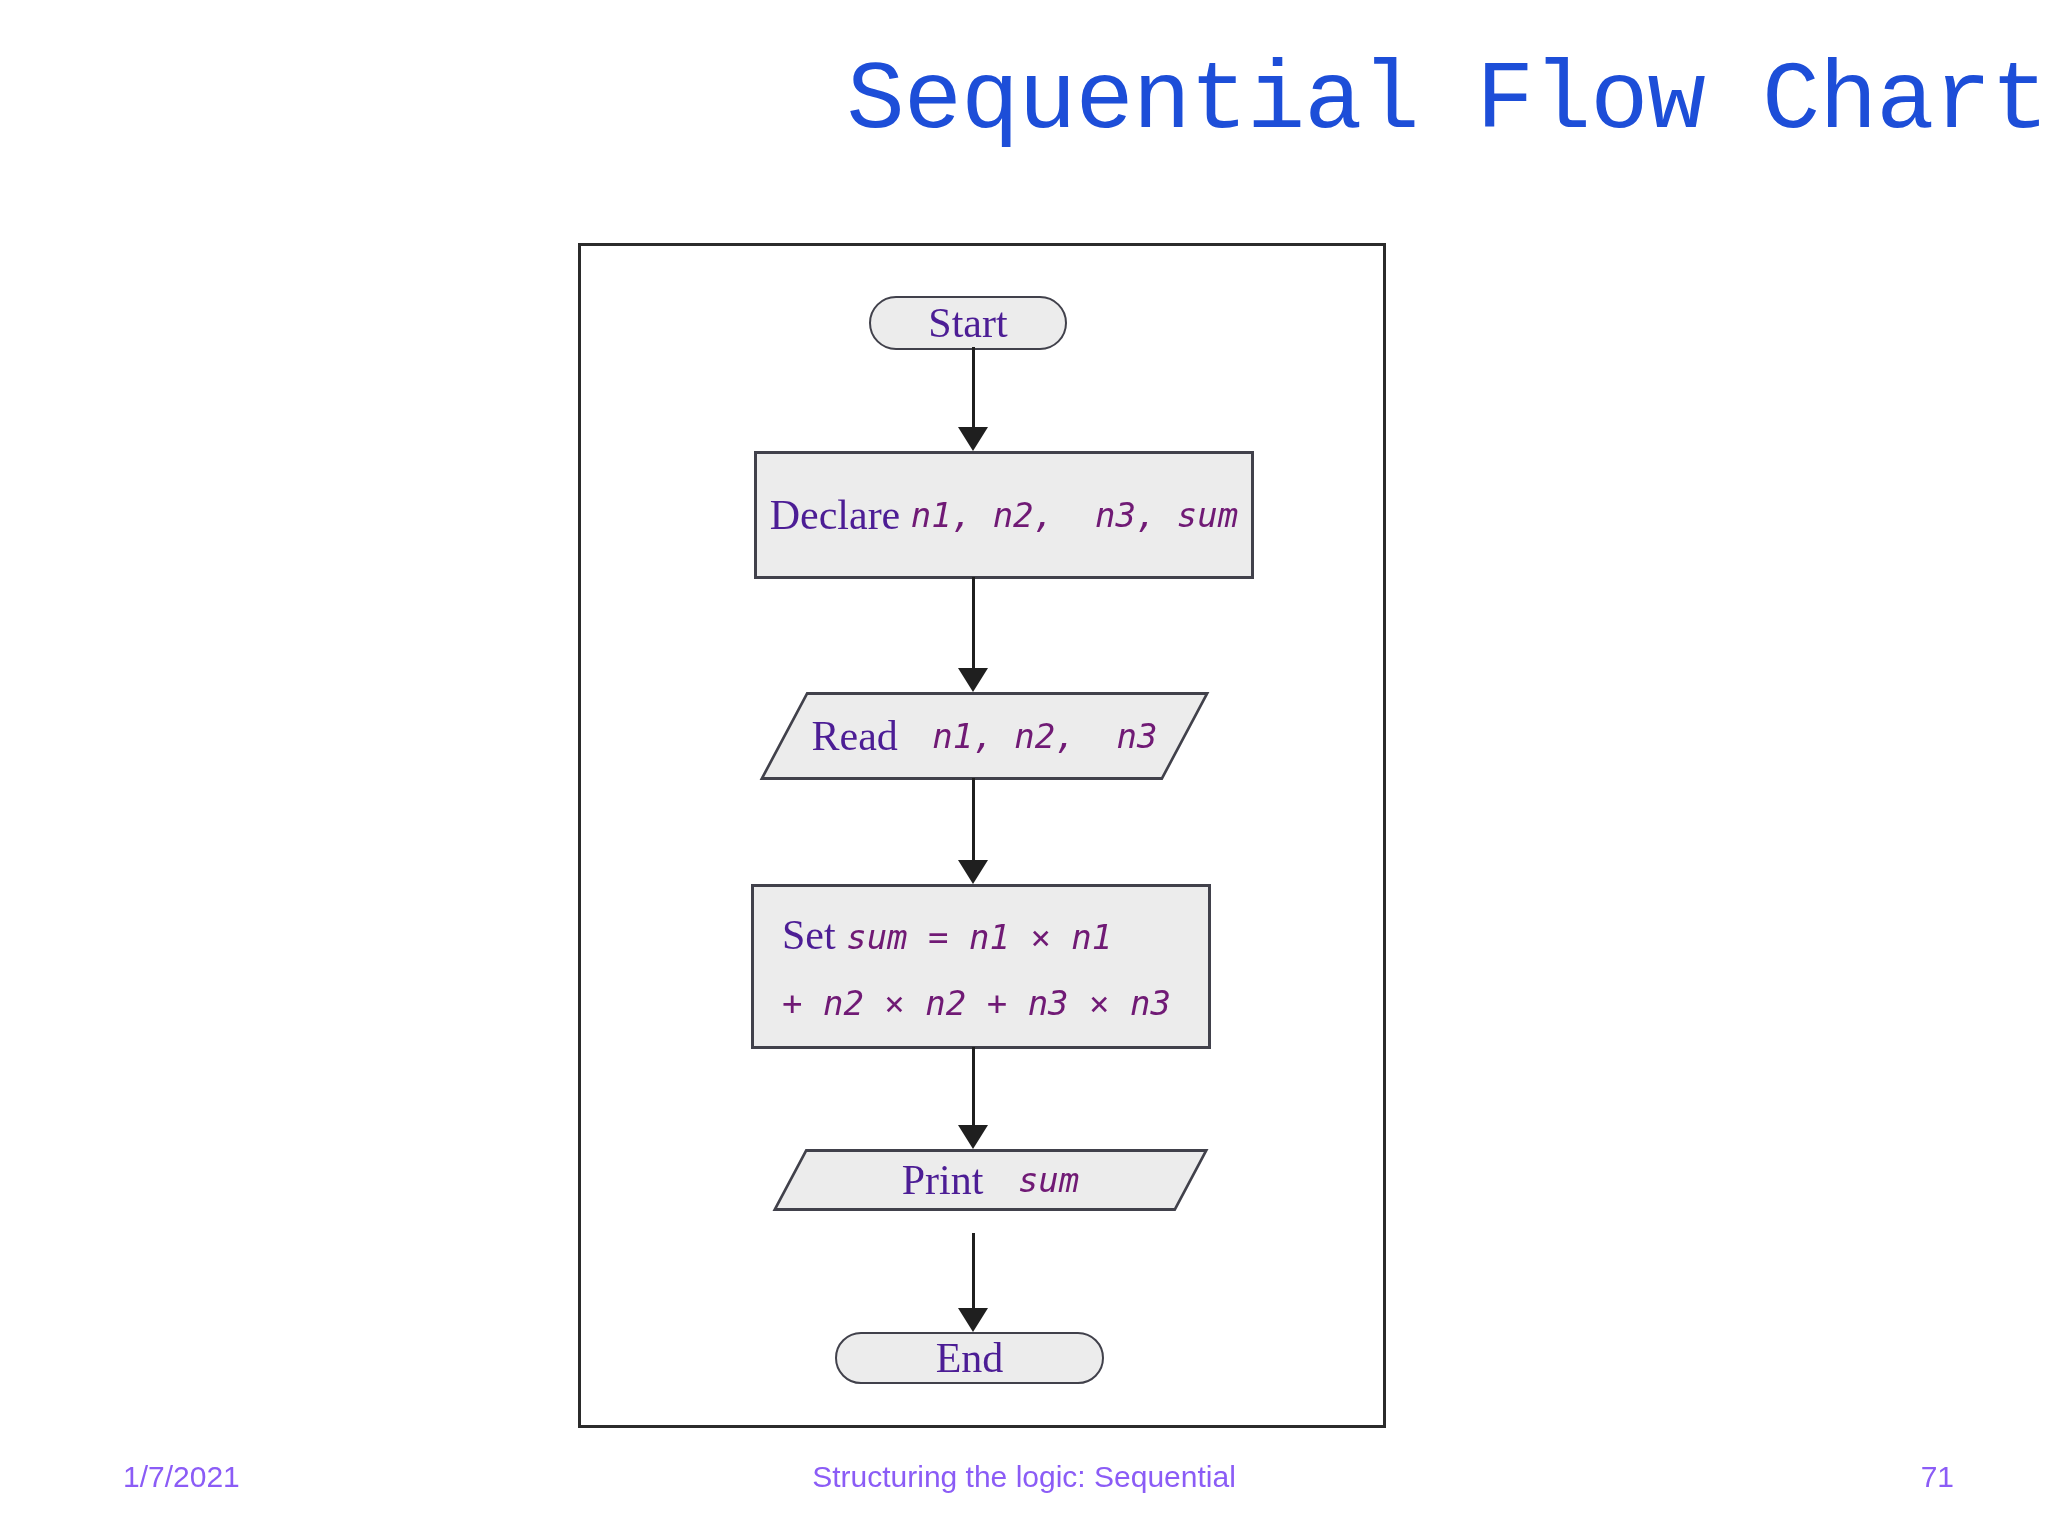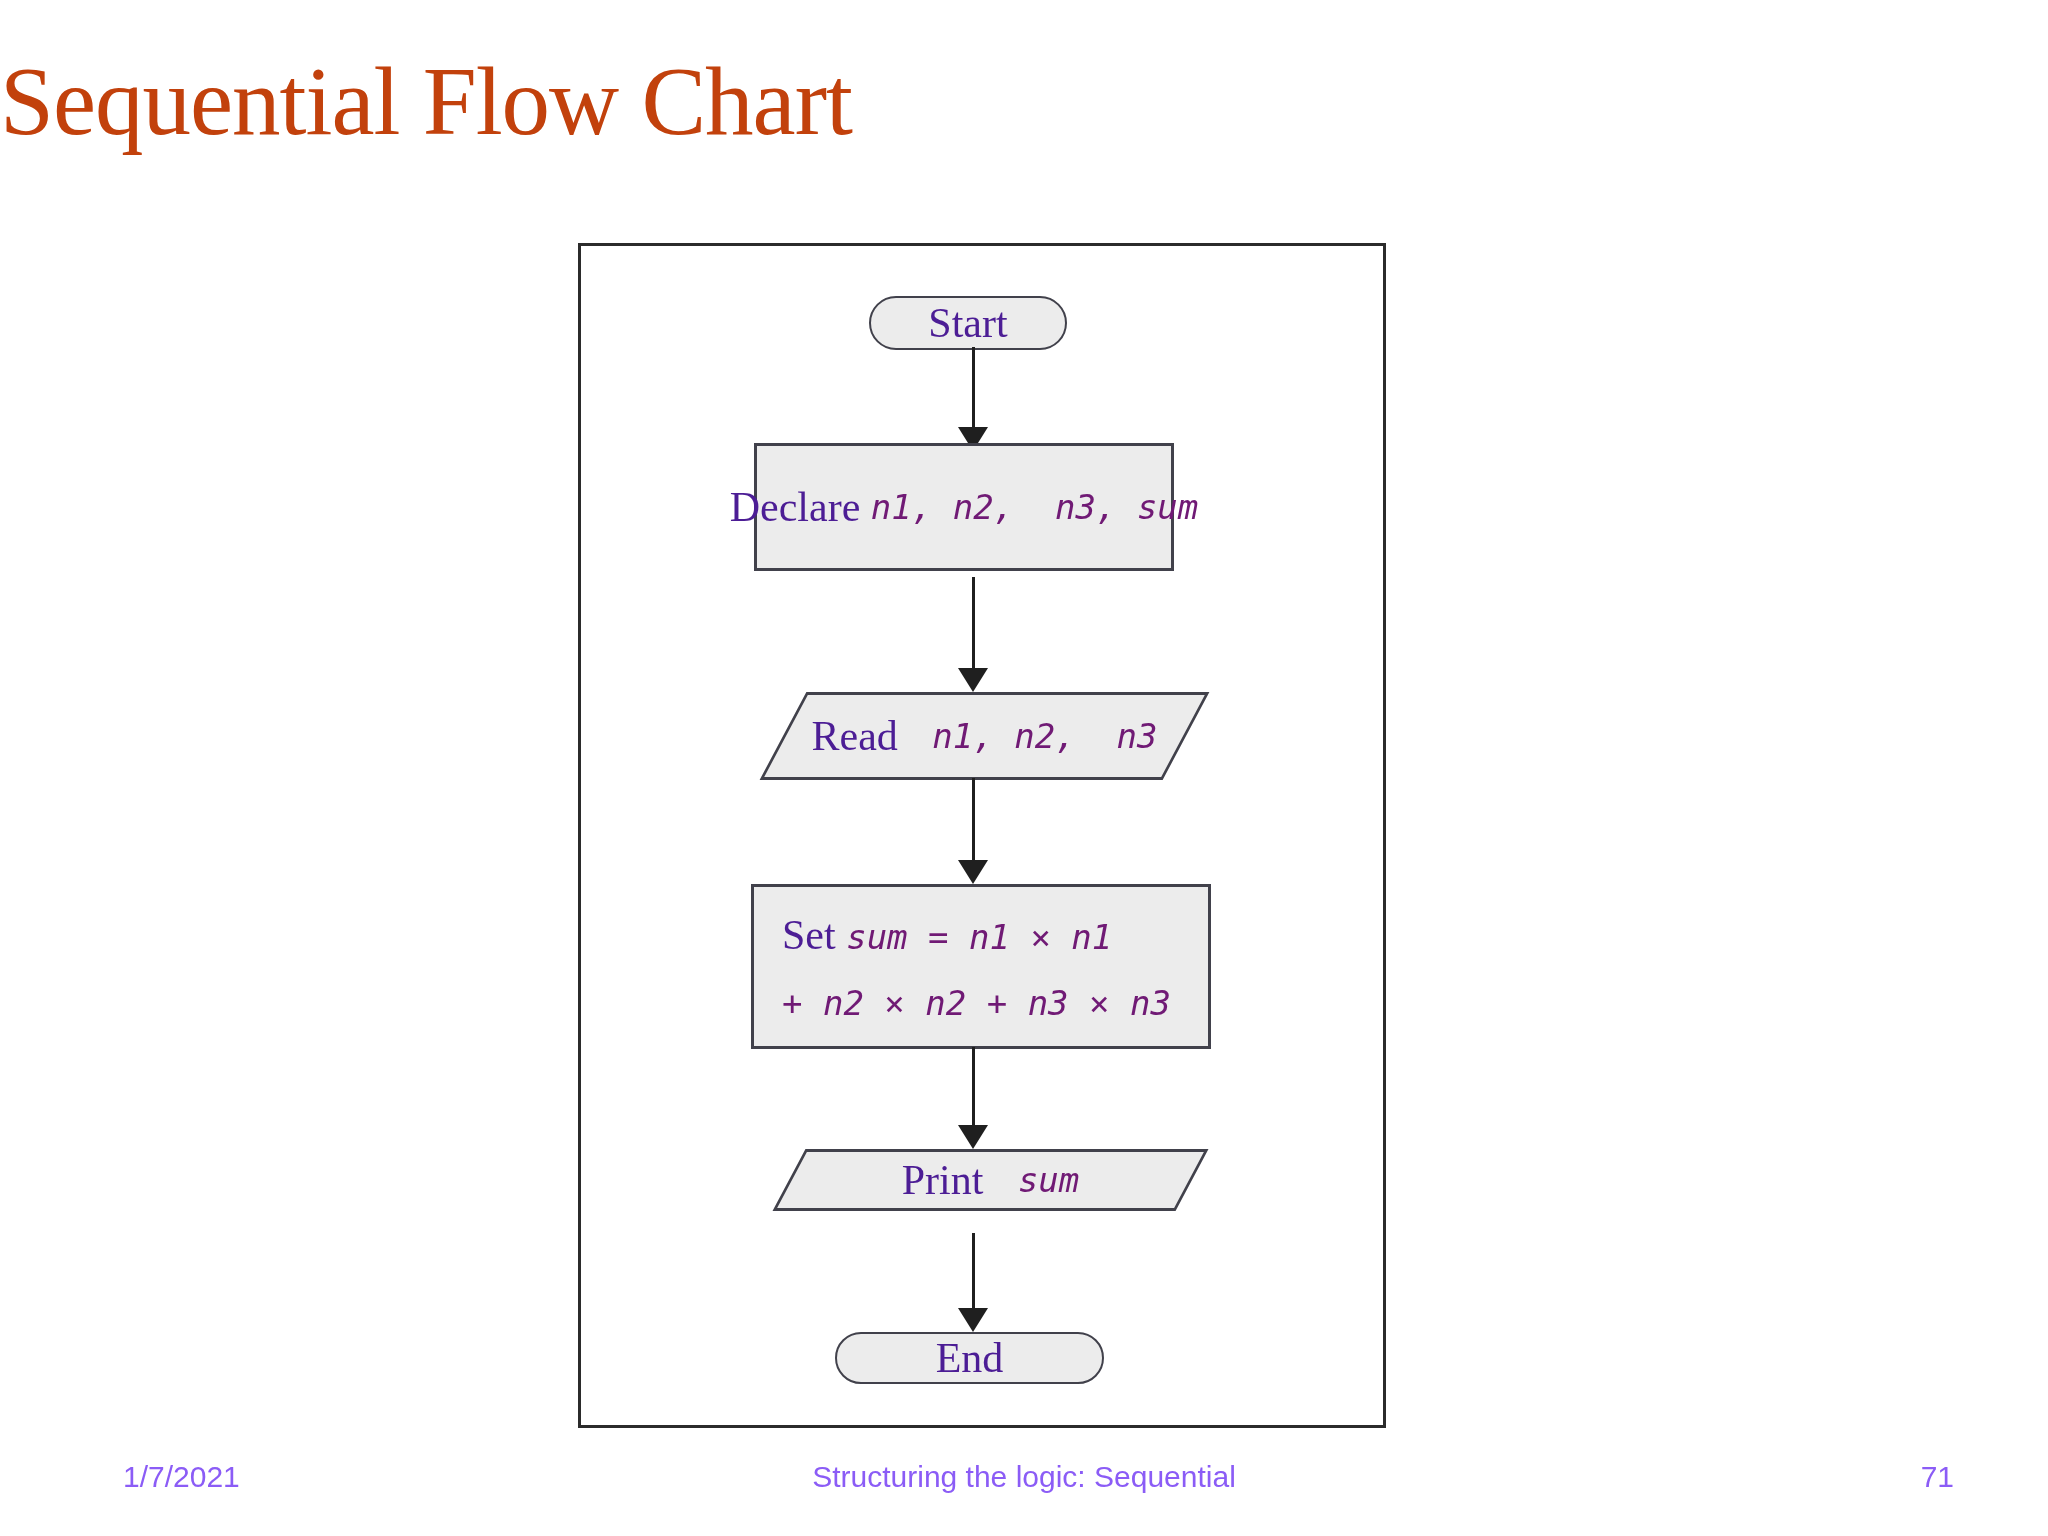--- a/index.html
+++ b/index.html
@@ -1,44 +1,44 @@
 <!DOCTYPE html>
 <html style="--shape-fill: #ececec; --shape-border: #41414b; --arrow-color: #1f1f1f; --frame-border: #2b2b2b;"><head>
 <meta charset="utf-8">
 <style>
   * { margin: 0; padding: 0; box-sizing: border-box; }
   html, body { width: 2048px; height: 1536px; background: #ffffff; overflow: hidden; position: relative; }
 
   .slide-title {
     position: absolute; top: 46px; left: 0; width: 2048px;
-    text-align: left;
-    font-family: Liberation Serif, serif;
+    text-align: right;
+    font-family: Liberation Mono, monospace;
     font-size: 97px; letter-spacing: -1px;
-    color: #c2410c;
+    color: #1d4ed8;
   }
 
   .frame {
     position: absolute; left: 578px; top: 243px; width: 808px; height: 1185px;
     border: 3px solid var(--frame-border, #2b2b2b);
     background: #ffffff;
   }
 
   .node { position: absolute; display: flex; align-items: center; justify-content: center; }
   .shape-fill-border {
     background: var(--shape-fill, #ececec);
     border: 3px solid var(--shape-border, #40404a);
   }
 
   .serif { font-family: "Liberation Serif", serif; font-size: 42px; color: #4c1d95; white-space: pre; }
   .mono  { font-family: "DejaVu Sans Mono", monospace; font-size: 34px; color: #701a75; white-space: pre; font-style: italic; }
 
   .node-start { left: 288px; top: 50px; width: 198px; height: 54px; border-radius: 27px; border-width: 2.5px; }
   .node-end   { left: 254px; top: 1086px; width: 269px; height: 52px; border-radius: 32px; border-width: 2.5px; }
 
-  .node-declare { left: 173px; top: 197px; width: 420px; height: 128px; }
+  .node-declare { left: 173px; top: 205px; width: 500px; height: 128px; }
   .node-set     { left: 170px; top: 638px; width: 460px; height: 165px;
                   flex-direction: column; align-items: flex-start; justify-content: center;
                   padding-left: 28px; gap: 24px; }
 
   .para { position: absolute; }
   .node-read  { left: 178px; top: 446px; width: 451px; height: 88px; }
   .node-print { left: 184px; top: 903px; width: 451px; height: 62px; }
   .para-shape {
     position: absolute; left: 24px; right: 24px; top: 0; bottom: 0;
     background: var(--shape-fill, #ececec);

